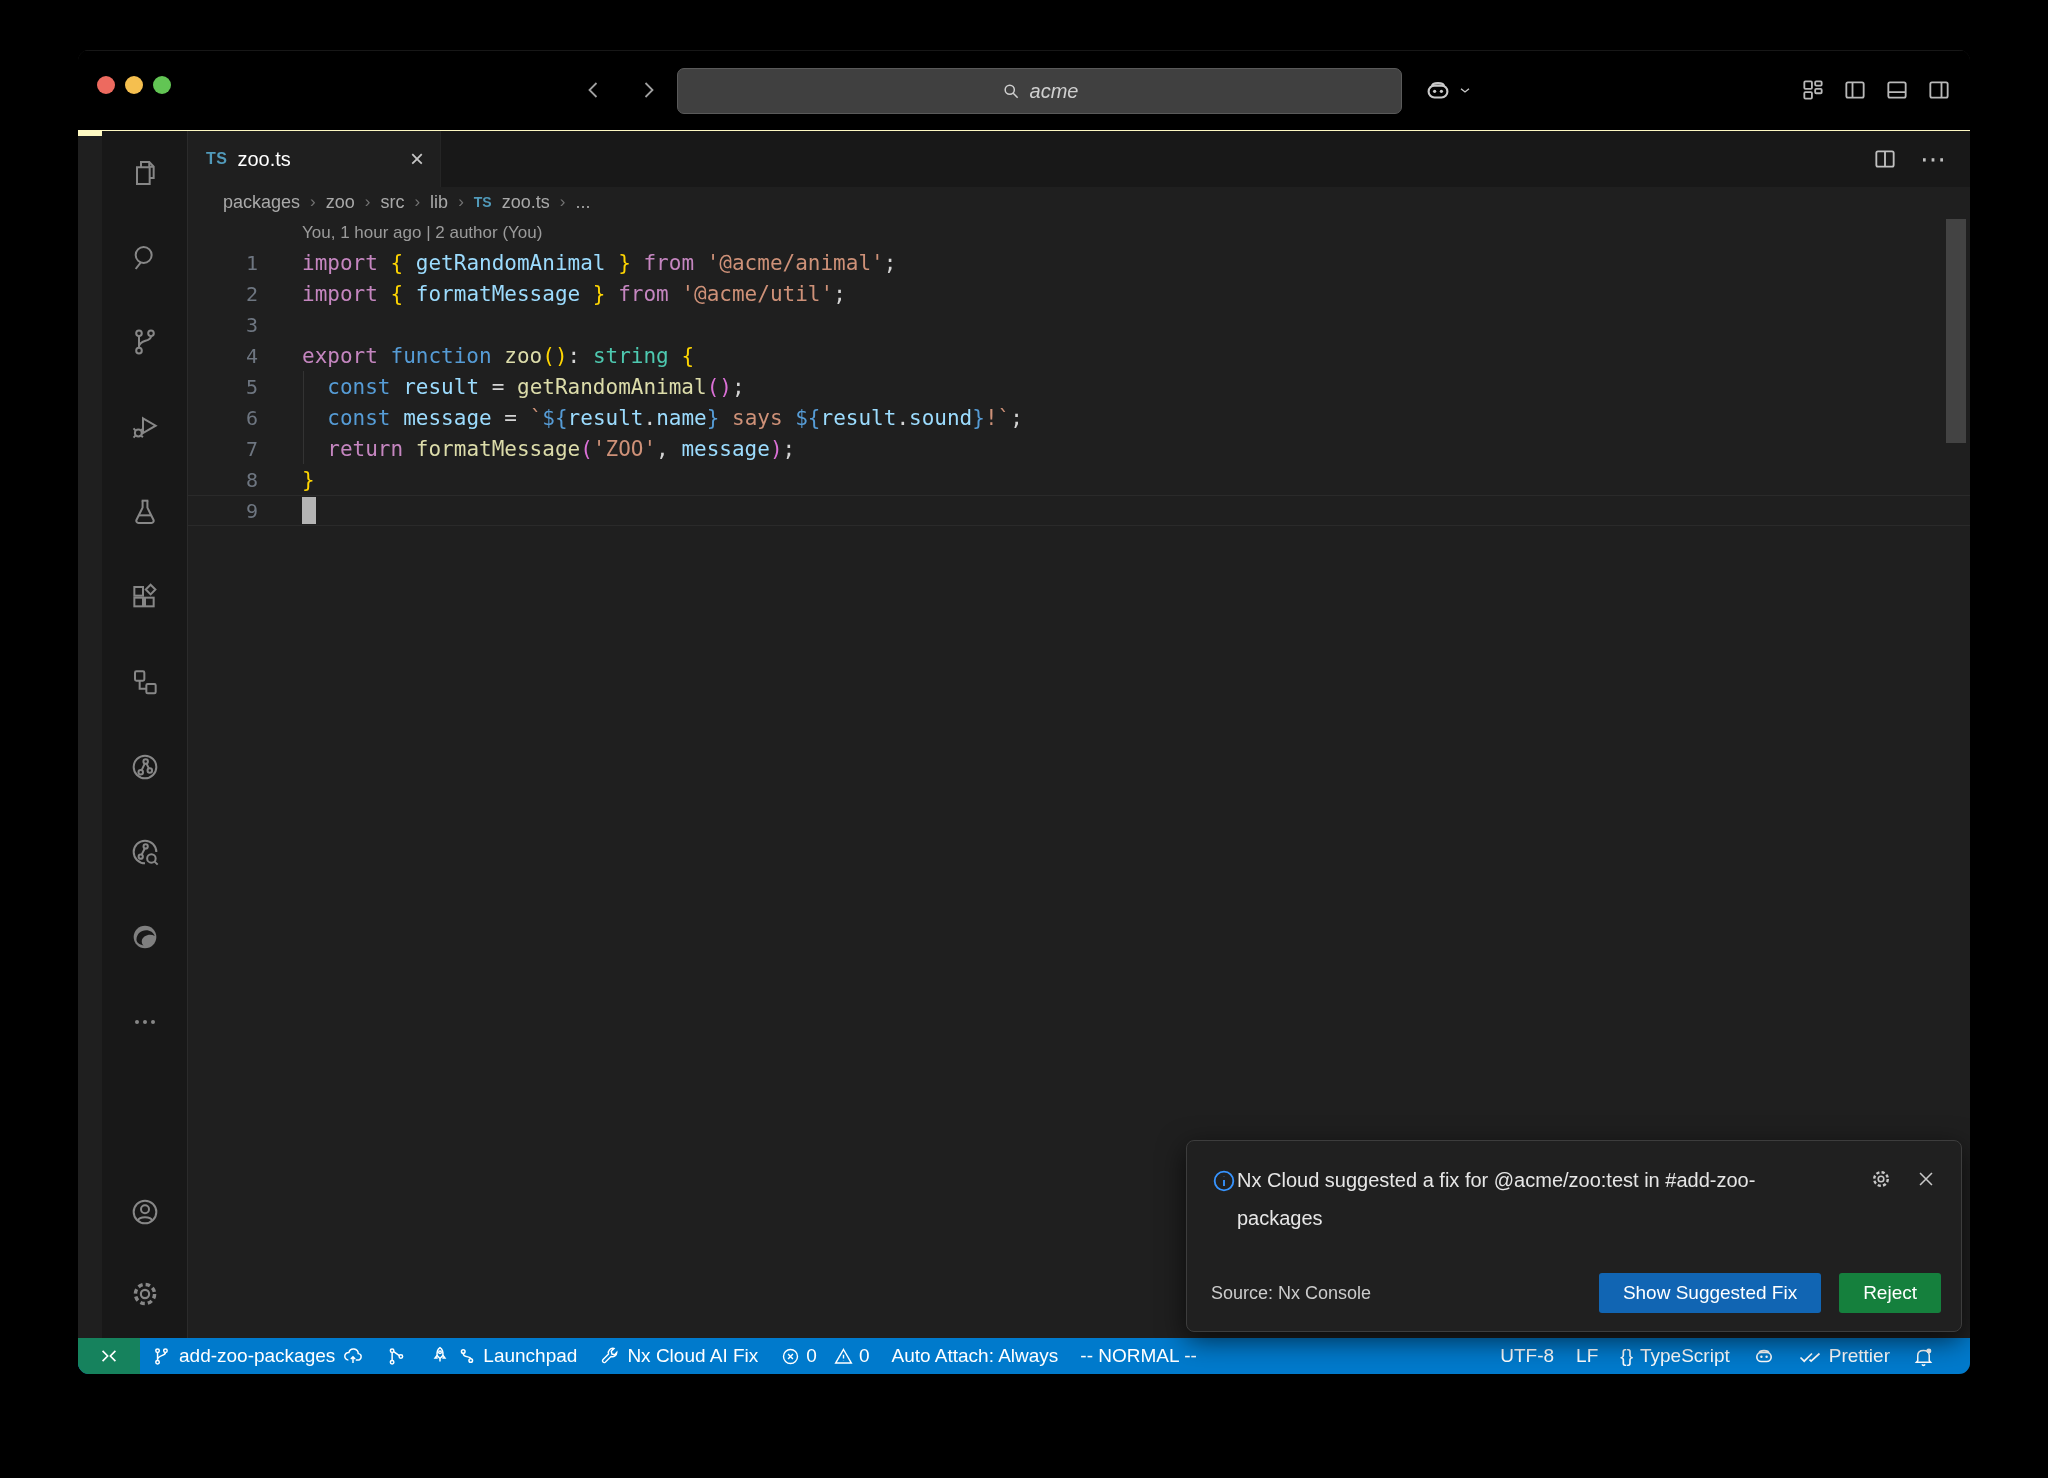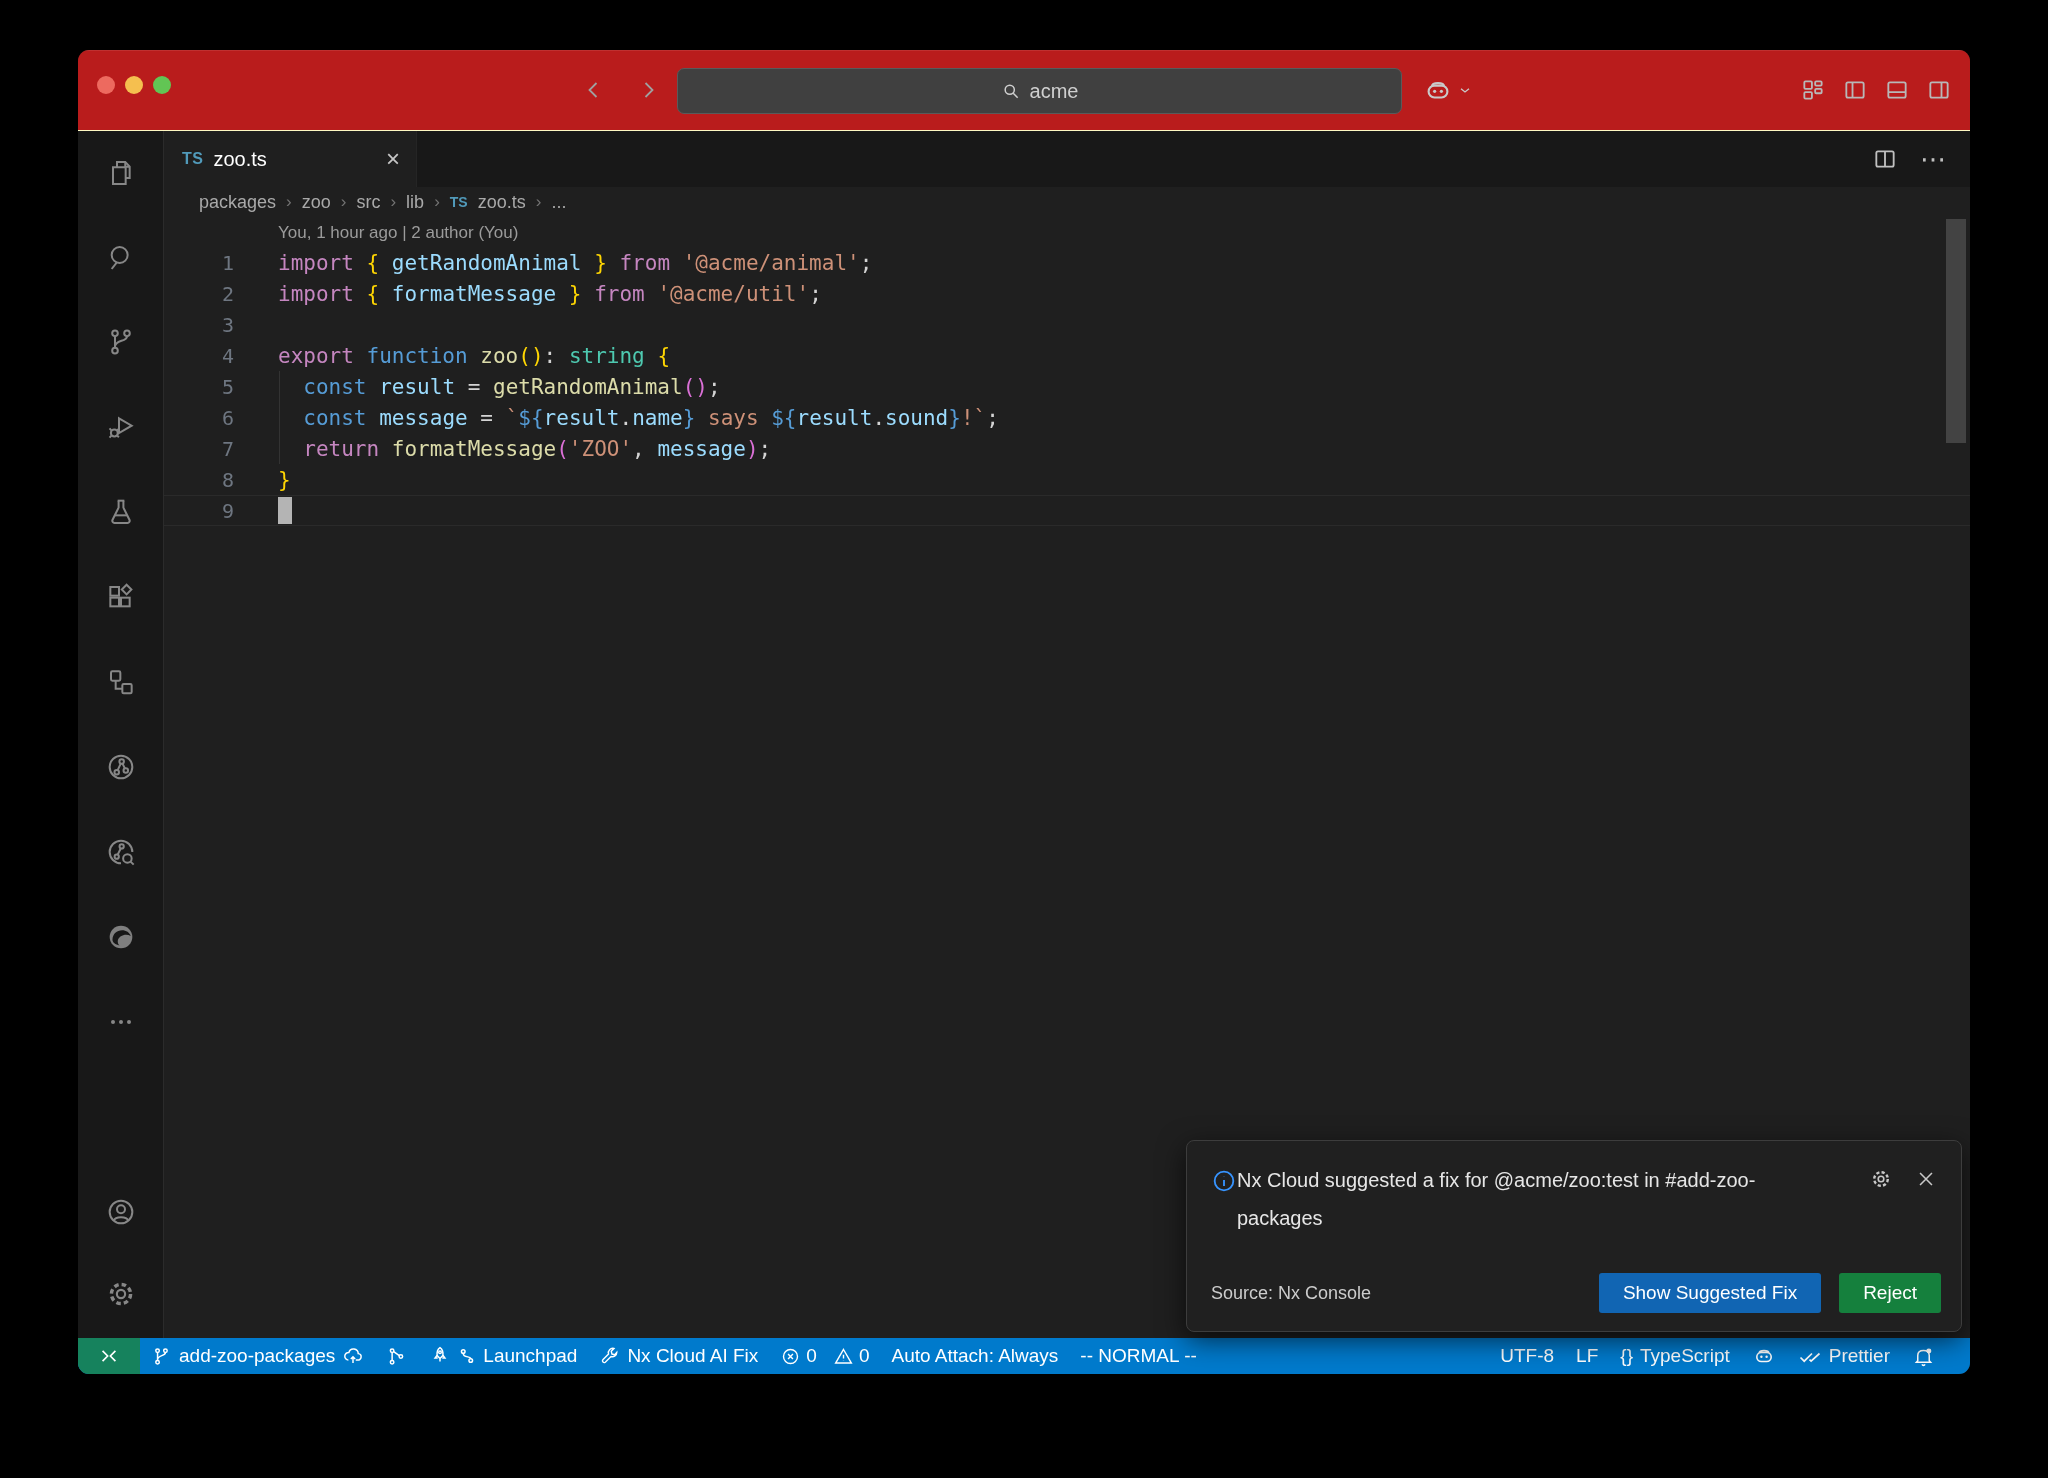--- a/index.html
+++ b/index.html
@@ -1,29 +1,29 @@
 <!DOCTYPE html>
 <html><head>
 <meta charset="utf-8">
 <style>
   html,body{margin:0;padding:0;background:#000;width:2048px;height:1478px;font-family:"Liberation Sans",sans-serif;-webkit-font-smoothing:antialiased;}
   .window{position:absolute;left:78px;top:50px;width:1892px;height:1324px;background:#1f1f1f;border-radius:11px;overflow:hidden;box-shadow:0 20px 60px rgba(0,0,0,.8);}
 
   
-  .titlebar{position:relative;height:80px;background:#b91c1c;border-bottom:6px solid #fef9c3;box-shadow:inset 0 1px 0 rgba(255,255,255,.09);}
+  .titlebar{position:relative;height:80px;background:#000000;border-bottom:6px solid #fef9c3;box-shadow:inset 0 1px 0 rgba(255,255,255,.09);font-style:italic;}
   .traffic{position:absolute;left:19px;top:26px;display:flex;gap:10px;}
   .traffic span{width:18px;height:18px;border-radius:50%;display:block;}
   .nav{position:absolute;left:500px;top:0;height:80px;display:flex;align-items:center;gap:22px;color:#9f9f9f;}
   .searchbox{position:absolute;left:599px;top:18px;width:723px;height:44px;background:#404040;border:1px solid #5a5a5a;border-radius:7px;display:flex;align-items:center;justify-content:center;gap:9px;color:#cfcfcf;font-size:20px;}
   .copilot-tb{position:absolute;left:1345px;top:0;height:80px;display:flex;align-items:center;gap:4px;color:#c9c9c9;}
   .layouts{position:absolute;right:18px;top:0;height:80px;display:flex;align-items:center;gap:16px;color:#b8b8b8;}
   svg{display:block;}
 
   
-  .main{position:absolute;top:81px;left:0;right:0;bottom:36px;display:flex;}
+  .main{position:absolute;top:81px;left:0;right:0;bottom:36px;display:flex;padding-left:24px;}
   .activitybar{width:85px;background:#181818;border-right:1px solid #2b2b2b;display:flex;flex-direction:column;align-items:center;color:#878787;}
   .ab-top{display:flex;flex-direction:column;align-items:center;gap:53px;padding-top:25px;}
   .ab-bottom{margin-top:auto;display:flex;flex-direction:column;align-items:center;gap:50px;padding-bottom:28px;}
   .ab-icon{width:32px;height:32px;display:flex;align-items:center;justify-content:center;}
 
   .editorcol{flex:1;display:flex;flex-direction:column;min-width:0;}
   .tabsrow{height:56px;background:#181818;display:flex;align-items:stretch;}
   .tab{width:218px;background:#1f1f1f;display:flex;align-items:center;padding:0 16px 0 18px;border-right:1px solid #252525;gap:10px;}
   .tab .ficon{color:#519aba;font-weight:bold;font-size:16px;letter-spacing:.5px;}
   .tab .tlabel{color:#fff;font-size:20px;}

